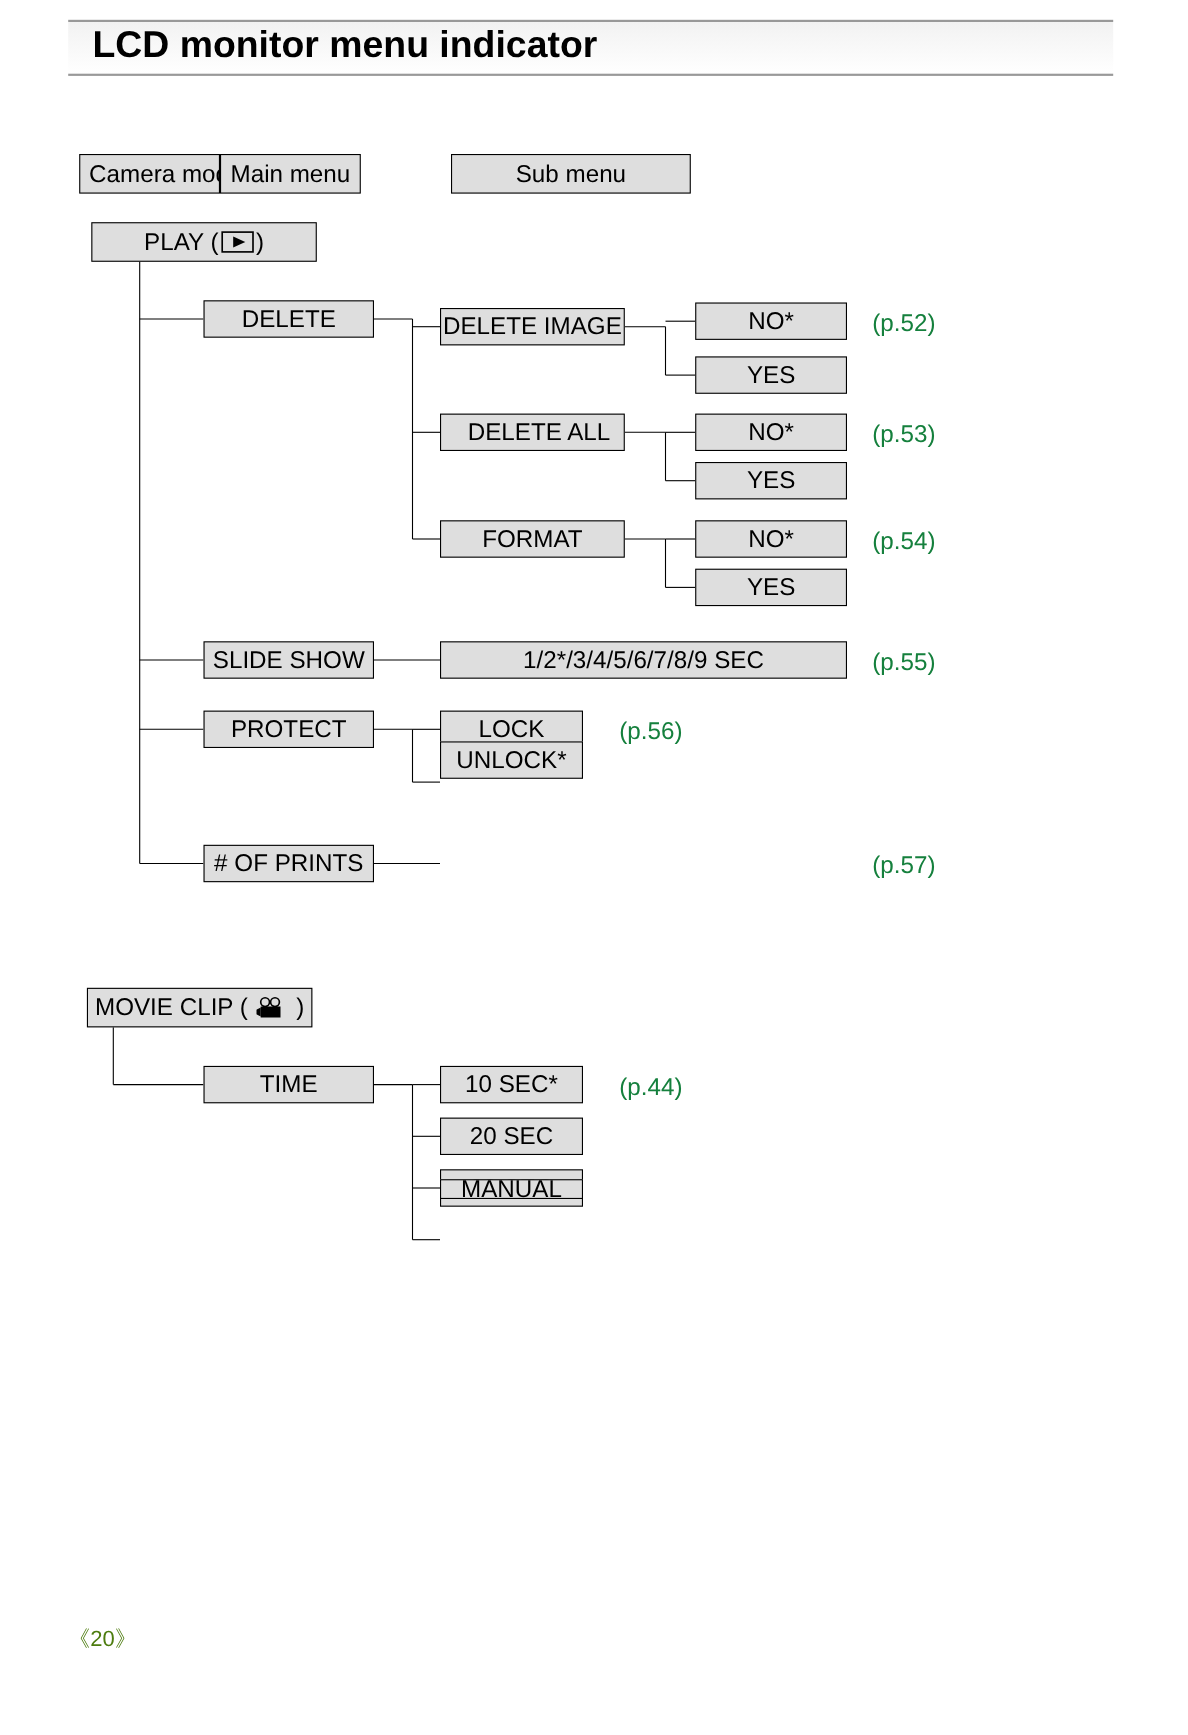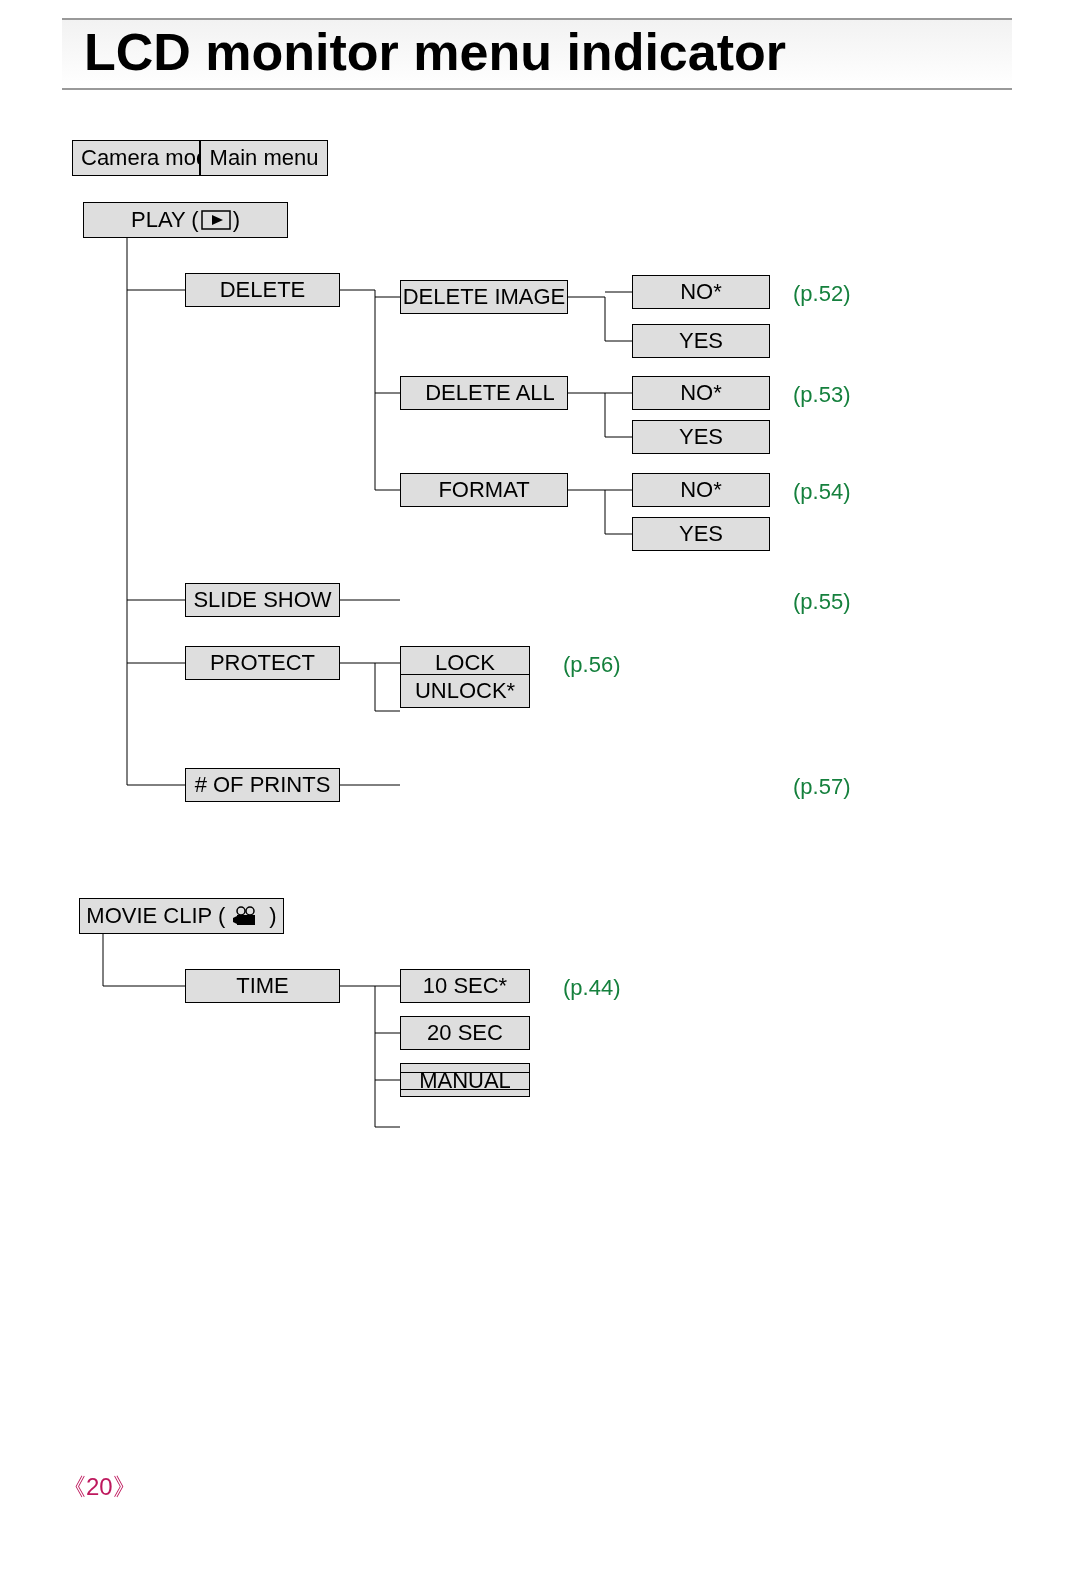--- a/index.html
+++ b/index.html
@@ -14,21 +14,21 @@
       position: absolute;
       left: 62px;
       top: 18px;
       width: 950px;
       border-top: 2px solid #999;
       border-bottom: 2px solid #999;
       padding: 2px 0 6px 22px;
       background: linear-gradient(#f2f2f2,#fff);
     }
     .title {
-      font-size: 52px;
+      font-size: 34px;
       font-weight: 700;
       color: #000;
     }
     .stage {
       position: absolute;
       left: 0;
       top: 0;
       width: 1080px;
       height: 1577px;
     }
@@ -46,22 +46,22 @@
     }
     .pref {
       position: absolute;
       font-size: 22px;
       color: #15803d;
     }
     .pagefoot {
       position: absolute;
       left: 62px;
       bottom: 74px;
-      font-size: 24px;
-      color: #be185d;
+      font-size: 20px;
+      color: #4d7c0f;
     }
     
     svg.connectors {
       position: absolute;
       left: 0; top: 0;
       width: 1080px;
       height: 1577px;
     }
     svg.connectors line {
       stroke: #000;
@@ -127,20 +127,21 @@
     <line x1="340" y1="986" x2="375" y2="986"></line>
     <line x1="375" y1="986" x2="375" y2="1127"></line>
     <line x1="375" y1="986" x2="400" y2="986"></line>
     <line x1="375" y1="1033" x2="400" y2="1033"></line>
     <line x1="375" y1="1080" x2="400" y2="1080"></line>
     <line x1="375" y1="1127" x2="400" y2="1127"></line>
   </svg>
 
   <div class="box" style="left:72px; top:140px; width:128px; height:36px; justify-content:flex-start;">Camera mode</div>
   <div class="box" style="left:200px; top:140px; width:128px; height:36px;">Main menu</div>
+  <div class="box" style="left:410px; top:140px; width:218px; height:36px;">Sub menu</div>
 
   <div class="box" style="left:83px; top:202px; width:205px; height:36px;">
     <span>PLAY (</span>
     <span class="play-icon" style="margin:0 2px;">
       <svg width="30" height="20">
           <rect x="1" y="1" width="28" height="18" fill="none" stroke="#000" stroke-width="1.5"></rect>
           <polygon points="11,5 11,15 22,10" fill="#000"></polygon>
         </svg>
     </span>
     <span>)</span>
@@ -156,20 +157,21 @@
   <div class="box" style="left:632px; top:376px; width:138px; height:34px;">NO*</div>
   <div class="box" style="left:632px; top:420px; width:138px; height:34px;">YES</div>
   <div class="pref" style="left:793px; top:382px;">(p.53)</div>
 
   <div class="box" style="left:400px; top:473px; width:168px; height:34px;">FORMAT</div>
   <div class="box" style="left:632px; top:473px; width:138px; height:34px;">NO*</div>
   <div class="box" style="left:632px; top:517px; width:138px; height:34px;">YES</div>
   <div class="pref" style="left:793px; top:479px;">(p.54)</div>
 
   <div class="box" style="left:185px; top:583px; width:155px; height:34px;">SLIDE SHOW</div>
+  <div class="box" style="left:400px; top:583px; width:370px; height:34px;">1/2*/3/4/5/6/7/8/9 SEC</div>
   <div class="pref" style="left:793px; top:589px;">(p.55)</div>
 
   <div class="box" style="left:185px; top:646px; width:155px; height:34px;">PROTECT</div>
   <div class="box" style="left:400px; top:646px; width:130px; height:34px;">LOCK</div>
   <div class="box" style="left:400px; top:674px; width:130px; height:34px;">UNLOCK*</div>
   <div class="pref" style="left:563px; top:652px;">(p.56)</div>
 
   <div class="box" style="left:185px; top:768px; width:155px; height:34px;"># OF PRINTS</div>
   <div class="pref" style="left:793px; top:774px;">(p.57)</div>
 

